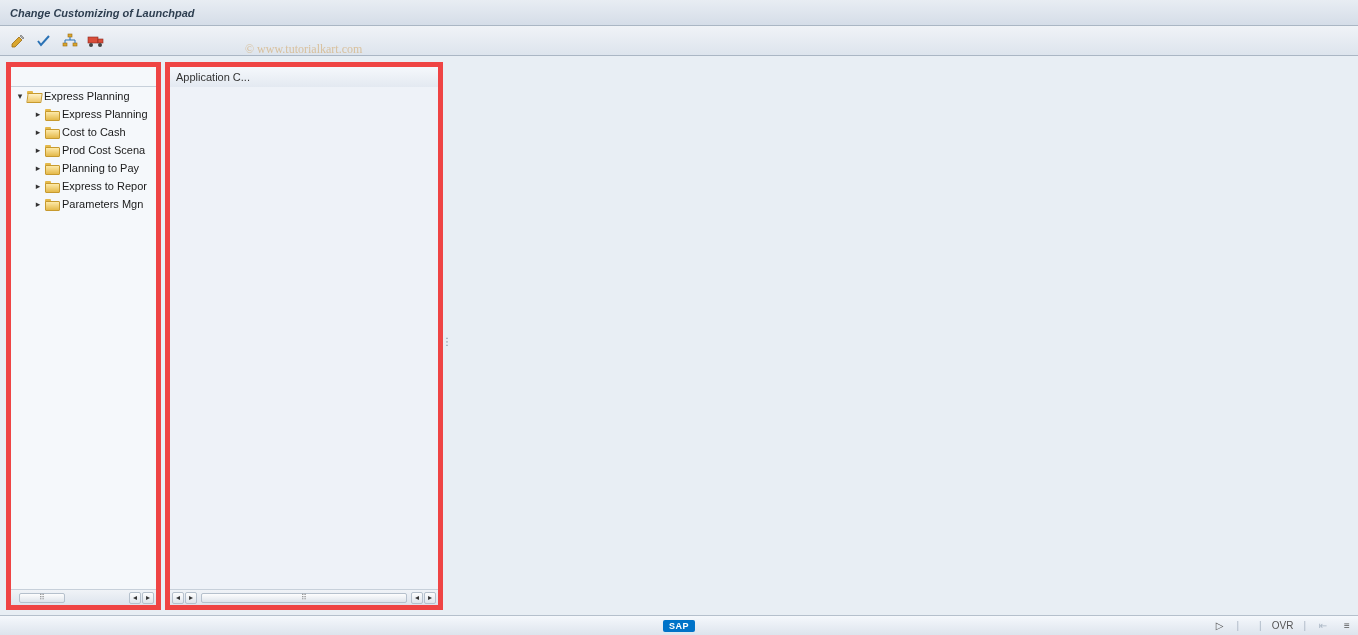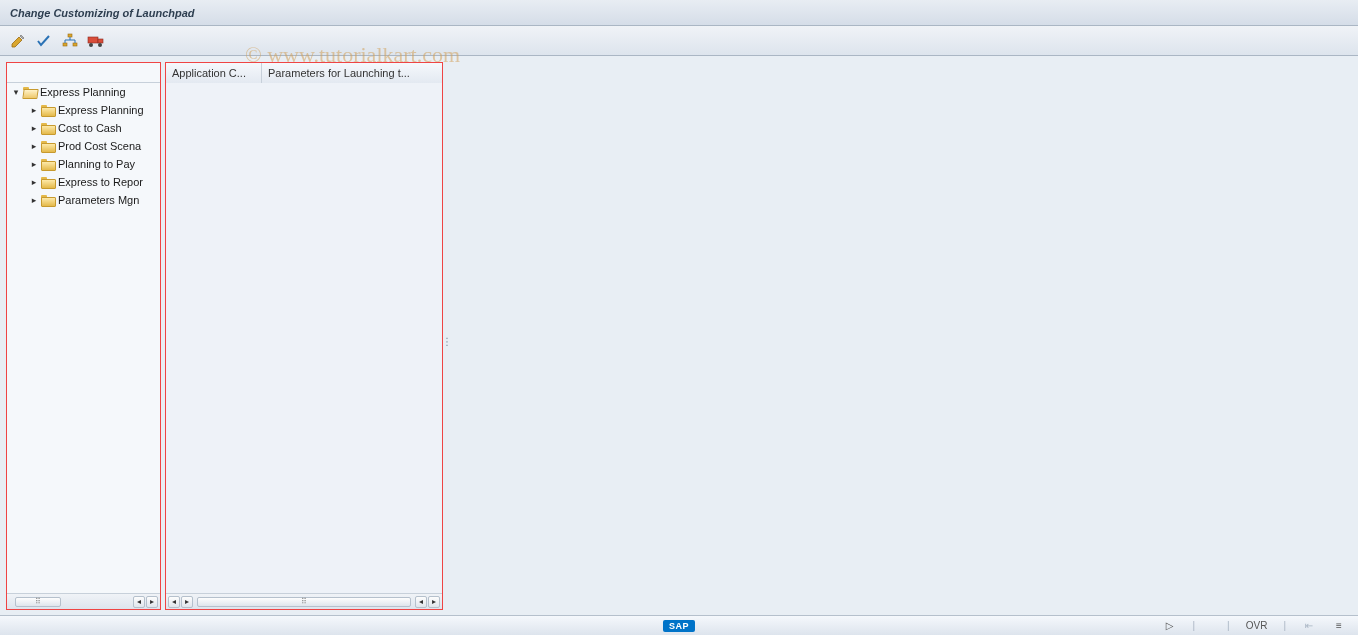--- a/index.html
+++ b/index.html
@@ -48,21 +48,21 @@
     }
     
     .content {
       display: flex;
       height: calc(100% - 56px - 20px);
       padding: 6px 0 0 6px;
     }
     
     .panel {
       background: #f5f8fb;
-      border: 1px solid #ef4444;
+      border: 5px solid #ef4444;
       position: relative;
       display: flex;
       flex-direction: column;
     }
     .left-panel {
       width: 155px;
       height: 548px;
       margin-right: 4px;
     }
     .mid-panel {
@@ -223,22 +223,22 @@
     
     .statusbar {
       position: absolute;
       bottom: 0; left: 0; right: 0;
       height: 20px;
       background: linear-gradient(to bottom, #f5f8fc, #dde4ed);
       border-top: 1px solid #b5c0cc;
       display: flex;
       align-items: center;
       justify-content: flex-end;
-      padding: 0 12px;
-      gap: 16px;
+      padding: 0 4px;
+      gap: 10px;
       font-size: 10px;
       color: #555;
     }
     .sap-logo {
       position: absolute;
       left: 50%;
       transform: translateX(-50%);
       background: #0073c8;
       color: #fff;
       font-weight: bold;
@@ -247,21 +247,21 @@
       border-radius: 2px;
       letter-spacing: 0.5px;
     }
     .status-sep { color: #aab6c4; }
     .status-icon { width: 14px; display:inline-flex; justify-content:center; }
     
     .watermark {
       position: absolute;
       top: 42px;
       left: 245px;
-      font-size: 22px;
+      font-size: 12px;
       color: rgba(210,160,90,0.55);
       font-family: Georgia, serif;
       pointer-events: none;
       z-index: 50;
     }
   </style>
 </head>
 <body>
 
 <div class="titlebar">
@@ -346,21 +346,20 @@
       <div class="scroll-arrows">
         <div class="sa">◂</div>
         <div class="sa">▸</div>
       </div>
     </div>
   </div>
 
   <div class="panel mid-panel">
     <div class="col-headers">
       <div class="col-header-cell">Application C...</div>
-      <div class="col-header-cell">Parameters for Launching t...</div>
     </div>
     <div class="tree-body"></div>
     <div class="panel-footer">
       <div class="scroll-arrows">
         <div class="sa">◂</div>
         <div class="sa">▸</div>
       </div>
       <div class="scroll-handle" style="flex:1;margin:0 4px">⠿</div>
       <div class="scroll-arrows">
         <div class="sa">◂</div>

